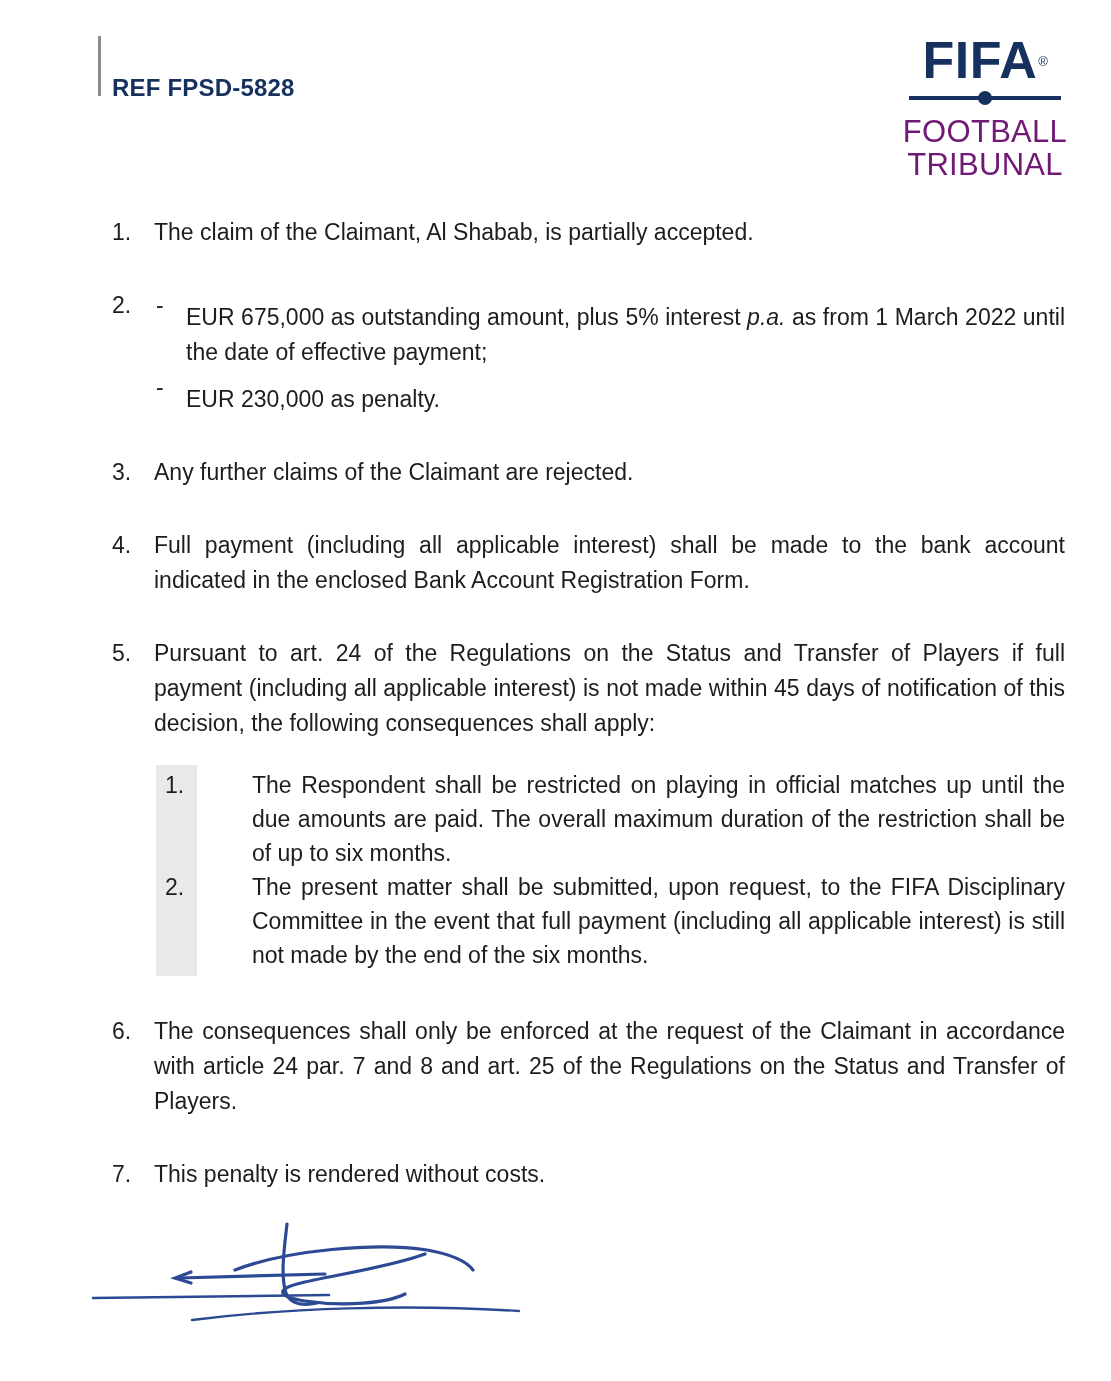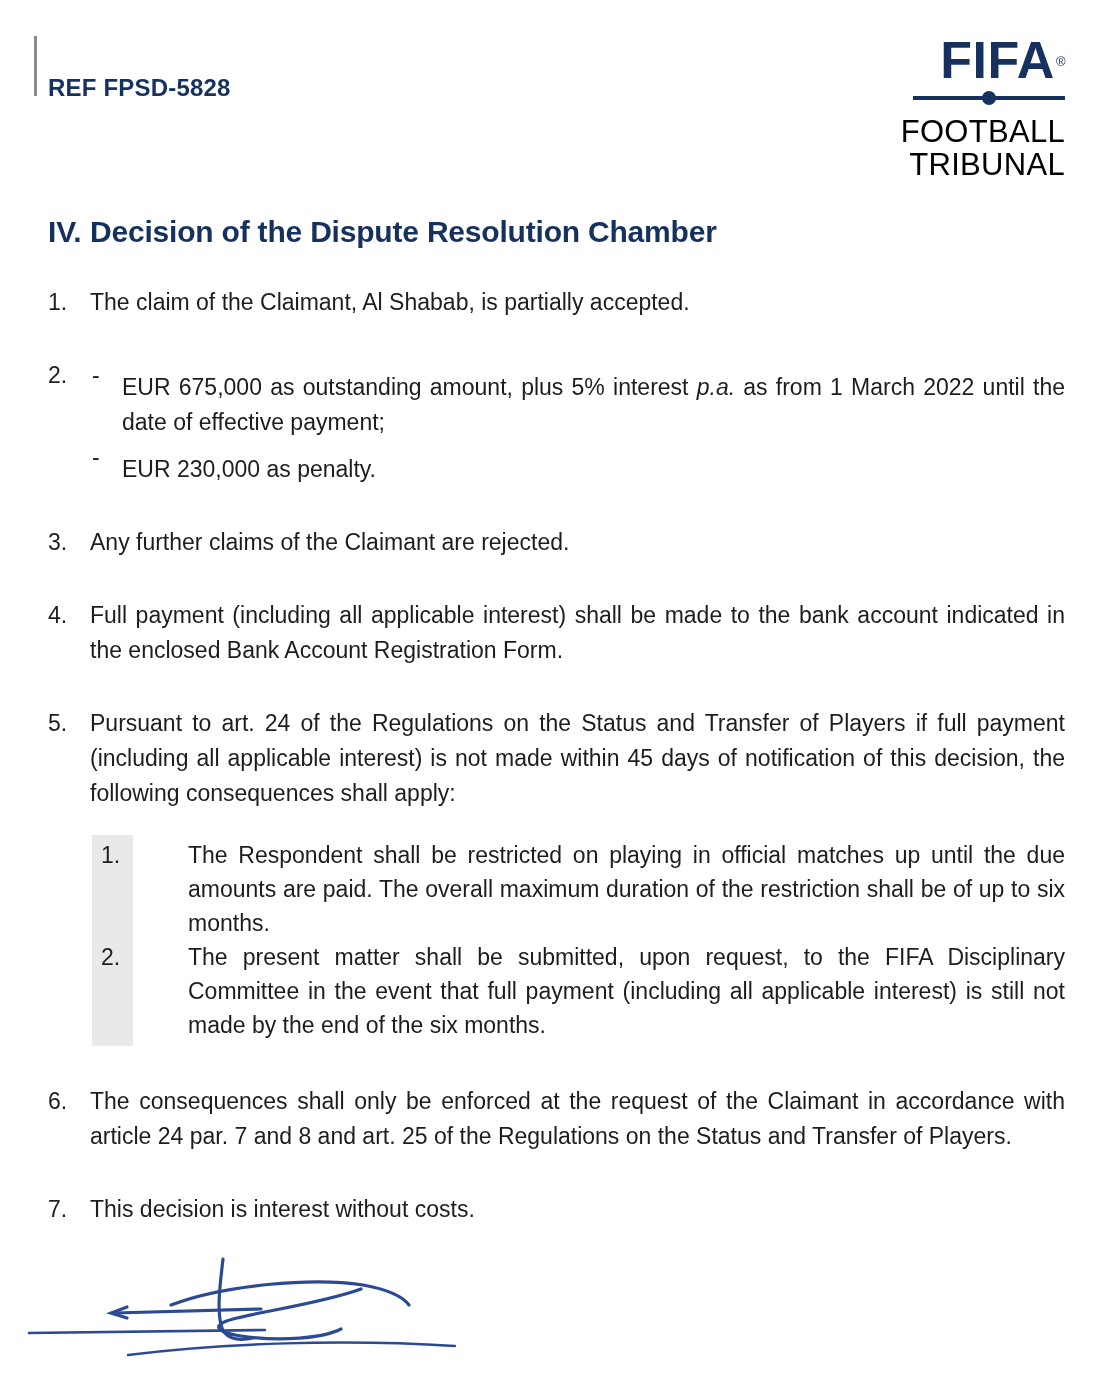--- a/index.html
+++ b/index.html
@@ -4,34 +4,34 @@
 <style>
   html,body{margin:0;padding:0;background:#ffffff;}
   .page{
     position:relative;
     width:1111px;height:1381px;
     background:#ffffff;
     font-family:"Liberation Sans", sans-serif;
     color:#1d1d1f;
     overflow:hidden;
     box-sizing:border-box;
-    padding:36px 46px 0 48px;
+    padding:36px 46px 0 112px;
   }
   
   .hdr{display:flex;justify-content:space-between;align-items:flex-start;margin-bottom:34px;}
   .ref-block{position:relative;padding-top:38px;}
   .vline{position:absolute;left:-14px;top:0;width:3px;height:60px;background:#8b8b8b;}
   .ref{font-size:24px;font-weight:bold;color:#17315f;letter-spacing:0.2px;}
-  .logo{display:flex;flex-direction:column;align-items:flex-end;width:160px;margin-top:2px;}
+  .logo{display:flex;flex-direction:column;align-items:center;width:160px;margin-top:2px;}
   .fifa-word{font-size:52px;line-height:44px;font-weight:800;color:#17315f;letter-spacing:0.5px;position:relative;}
   .fifa-reg{font-size:13px;font-weight:400;vertical-align:top;position:relative;top:2px;left:1px;}
   .logo-div{position:relative;width:152px;height:14px;margin:9px 0 10px 0;}
   .logo-div .bar{position:absolute;left:0;right:0;top:5px;height:4px;background:#17315f;}
   .logo-div .dot{position:absolute;left:50%;top:50%;transform:translate(-50%,-50%);width:14px;height:14px;border-radius:50%;background:#17315f;}
-  .logo-sub{font-size:31px;line-height:33px;font-weight:400;color:#000000;letter-spacing:0.3px;}
+  .logo-sub{font-size:31px;line-height:33px;font-weight:400;color:#701a75;letter-spacing:0.3px;}
   
   .title{display:flex;font-size:30px;font-weight:bold;color:#17315f;margin:0 0 36px 0;letter-spacing:-0.2px;}
   .title .t-num{width:42px;flex:0 0 42px;}
   
   .item{display:flex;margin-bottom:38px;font-size:23px;line-height:35px;}
   .item .num{flex:0 0 42px;width:42px;}
   .item .body{flex:1;text-align:justify;text-align-last:left;}
   .b{font-weight:normal;}
   .i{font-style:italic;}
   
@@ -64,24 +64,20 @@
       <div class="fifa-word"><span>FIFA</span><span class="fifa-reg">®</span></div>
       <div class="logo-div">
         <div class="bar"></div>
         <div class="dot"></div>
       </div>
       <div class="logo-sub">FOOTBALL</div>
       <div class="logo-sub">TRIBUNAL</div>
     </div>
   </div>
 
-  <h1 class="title">
-      <span class="t-num">IV.</span>
-      <span>Decision of the Dispute Resolution Chamber</span>
-    </h1>
 
   <div class="item">
     <span class="num">1.</span>
     <div class="body"><span>The claim of the Claimant, Al Shabab, is partially accepted.</span></div>
   </div>
 
   <div class="item">
     <span class="num">2.</span>
     <div class="body">
       <div class="subs">
@@ -126,21 +122,21 @@
     </div>
   </div>
 
   <div class="item">
     <span class="num">6.</span>
     <div class="body"><span>The consequences </span><span class="b">shall only be enforced at the request of the Claimant</span><span> in accordance with article 24 par. 7 and 8 and art. 25 of the Regulations on the Status and Transfer of Players.</span></div>
   </div>
 
   <div class="item">
     <span class="num">7.</span>
-    <div class="body"><span>This decision is interest without costs.</span></div>
+    <div class="body"><span>This penalty is rendered without costs.</span></div>
   </div>
 
   <div class="sig-block">
     <div class="sig-area">
       <svg width="430" height="125" viewBox="0 0 430 125">
         <g fill="none" stroke="#2c4a94" stroke-width="3.2" stroke-linecap="round">
           <path d="M200,14 C197,40 194,62 198,80 C201,92 212,97 230,93"></path>
           <path d="M148,60 C200,40 290,32 340,40 C368,45 380,52 386,60"></path>
           <path d="M338,44 C300,58 240,66 210,74 C188,80 192,87 218,91 C258,97 300,93 318,84"></path>
           <path d="M238,64 L92,68"></path>

